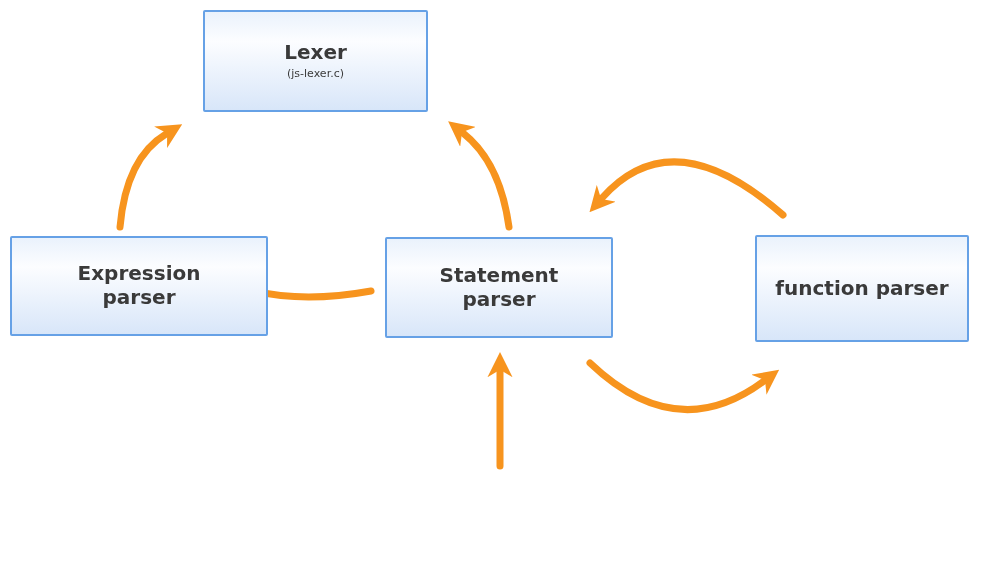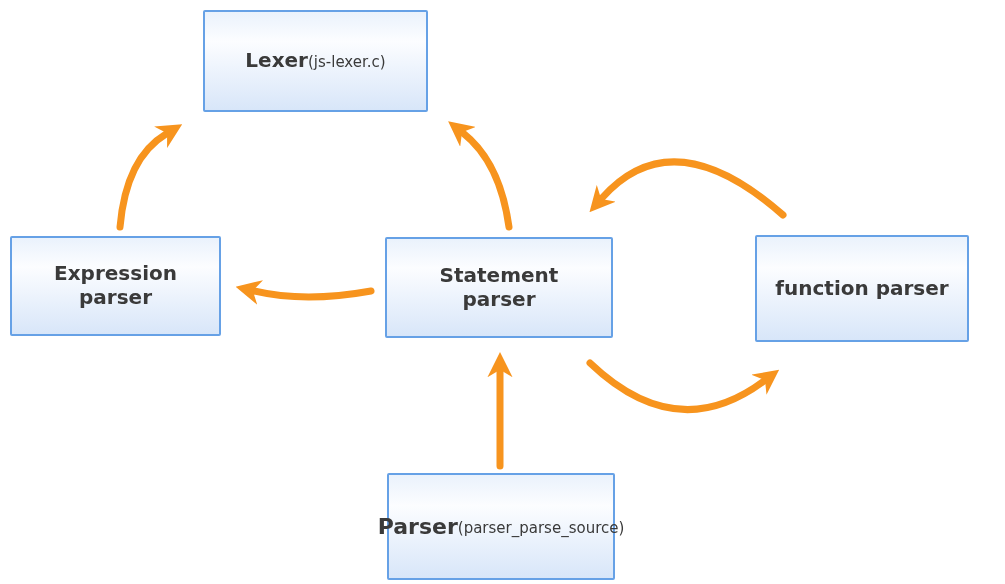--- a/index.html
+++ b/index.html
@@ -23,35 +23,36 @@
     height: 584px;
     pointer-events: none;
   }
   .node {
     position: absolute;
     box-sizing: border-box;
     border: 2px solid #66A1E6;
     border-radius: 2px;
     background: linear-gradient(180deg, #EAF2FC 0%, #FCFDFF 30%, #D8E6F9 100%);
     display: flex;
+    flex-direction: column;
     align-items: center;
     justify-content: center;
     text-align: center;
     color: #3A3A3A;
   }
   .node .title {
     font-weight: bold;
     font-size: 20px;
     line-height: 1.18;
   }
   .node .title.narrow {
     max-width: 150px;
   }
   .node .subtitle {
-    font-size: 15px;
+    font-size: 11px;
     line-height: 1.25;
     margin-top: 3px;
     white-space: nowrap;
   }
   .node--parser .title { font-size: 22px; }
 </style>
 </head>
 <body>
 
 <div class="canvas">
@@ -70,30 +71,26 @@
       <path d="M 590 363 Q 677 446 764 381" marker-end="url(#ah)"></path>
       <path d="M 500 466 L 500 371" marker-end="url(#ah)"></path>
     </g>
   </svg>
 
   <div class="node" style="left:203px; top:10px; width:225px; height:102px;">
     <div class="title">Lexer</div>
     <div class="subtitle">(js-lexer.c)</div>
   </div>
 
-  <div class="node" style="left:10px; top:236px; width:211px; height:100px;">
+  <div class="node" style="left:10px; top:236px; width:258px; height:100px;">
     <div class="title narrow">Expression parser</div>
   </div>
 
   <div class="node" style="left:385px; top:237px; width:228px; height:101px;">
     <div class="title narrow">Statement parser</div>
   </div>
 
   <div class="node" style="left:755px; top:235px; width:214px; height:107px;">
     <div class="title">function parser</div>
   </div>
 
-  <div class="node node--parser" style="left:387px; top:473px; width:228px; height:107px;">
-    <div class="title">Parser</div>
-    <div class="subtitle">(parser_parse_source)</div>
-  </div>
 
 </div>
 
 </body></html>

